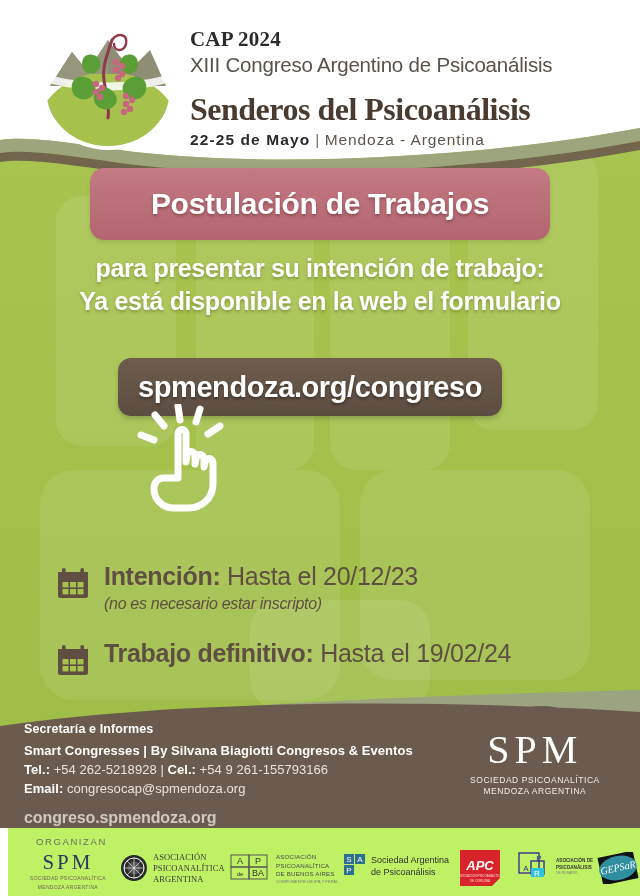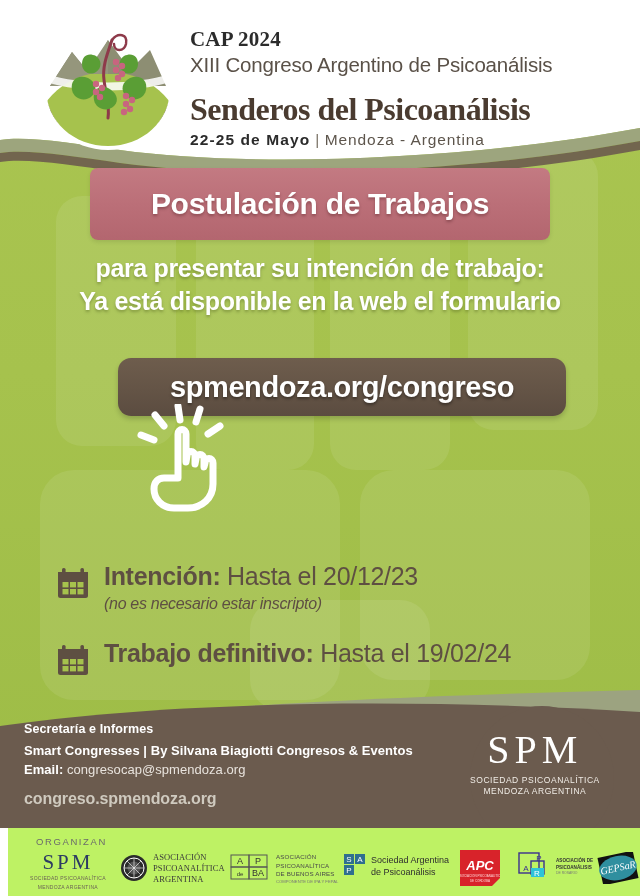--- a/index.html
+++ b/index.html
@@ -55,40 +55,40 @@
     margin-top:3px; white-space:nowrap;
   }
   .date-line .bold{ font-weight:bold; letter-spacing:1.1px; color:#2b2b2b;}
   .date-line .sep{ color:#7a7266; }
   .date-line .light{ color:#5d554c; letter-spacing:.9px;}
 
   
   .rose-banner{
     position:absolute; left:90px; top:168px; width:460px; height:72px;
     background:linear-gradient(180deg,#c37a82 0%,#bb6f78 50%,#b3666f 100%);
-    border-radius:8px; z-index:6;
+    border-radius:14px; z-index:6;
     display:flex; align-items:center; justify-content:center;
     box-shadow:0 2px 4px rgba(0,0,0,0.10);
   }
   .rose-banner .txt{
     color:#ffffff; font-size:30px; font-weight:bold; letter-spacing:-.3px;
     text-shadow:0 2px 3px rgba(90,40,45,.45);
   }
 
   
   .lead{
     position:absolute; left:0; top:252px; width:640px; z-index:6;
     text-align:center; color:#ffffff;
     font-size:25px; font-weight:bold; line-height:1.32; letter-spacing:-.35px;
     text-shadow:0 2px 3px rgba(80,95,30,.45);
   }
 
   
   .url-btn{
-    position:absolute; left:118px; top:358px; width:448px; height:58px;
+    position:absolute; left:118px; top:358px; width:384px; height:58px;
     background:linear-gradient(180deg,#6e5d4d 0%,#645446 55%,#5b4c40 100%);
     border-radius:13px; z-index:6;
     display:flex; align-items:center; justify-content:center;
     box-shadow:0 3px 5px rgba(0,0,0,.18);
   }
   .url-btn .txt{
     color:#ffffff; font-size:29px; font-weight:bold; letter-spacing:-.4px;
     text-shadow:0 2px 3px rgba(0,0,0,.40);
   }
 
@@ -363,20 +363,27 @@
       <path d="M0,42 C160,16 400,6 640,0 L640,138 L0,138 Z" fill="#9ca380"></path>
       <path d="M0,36 C150,14 380,6 640,22 L640,138 L0,138 Z" fill="#6b5b4e"></path>
       <circle cx="542" cy="88" r="72" fill="#6b5b4e"></circle>
     </svg>
   </div>
 
   <div class="footer-content">
     <div class="f-title">Secretaría e Informes</div>
     <div class="f-line b">Smart Congresses | By Silvana Biagiotti Congresos &amp; Eventos</div>
     <div class="f-line">
+      <span class="k">Tel.:</span>
+      <span class="v">+54 262-5218928</span>
+      <span class="v">|</span>
+      <span class="k">Cel.:</span>
+      <span class="v">+54 9 261-155793166</span>
+    </div>
+    <div class="f-line">
       <span class="k">Email:</span>
       <span class="v">congresocap@spmendoza.org</span>
     </div>
     <div class="f-web">congreso.spmendoza.org</div>
   </div>
 
   <div class="spm-footer-logo">
     <div class="spm-big">SPM</div>
     <div class="spm-sub">SOCIEDAD PSICOANALÍTICA</div>
     <div class="spm-sub" style="margin-top:0">MENDOZA ARGENTINA</div>

